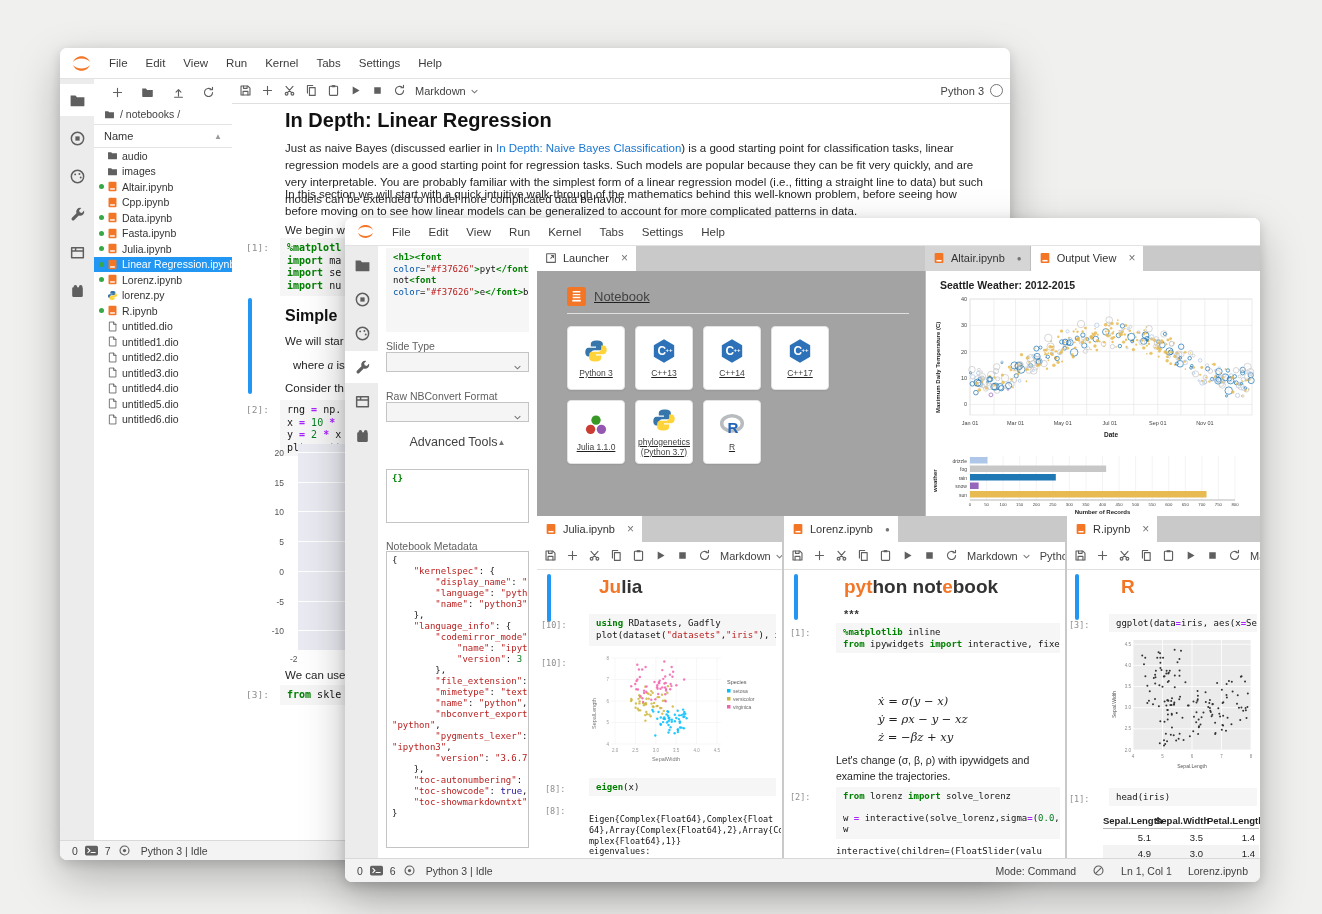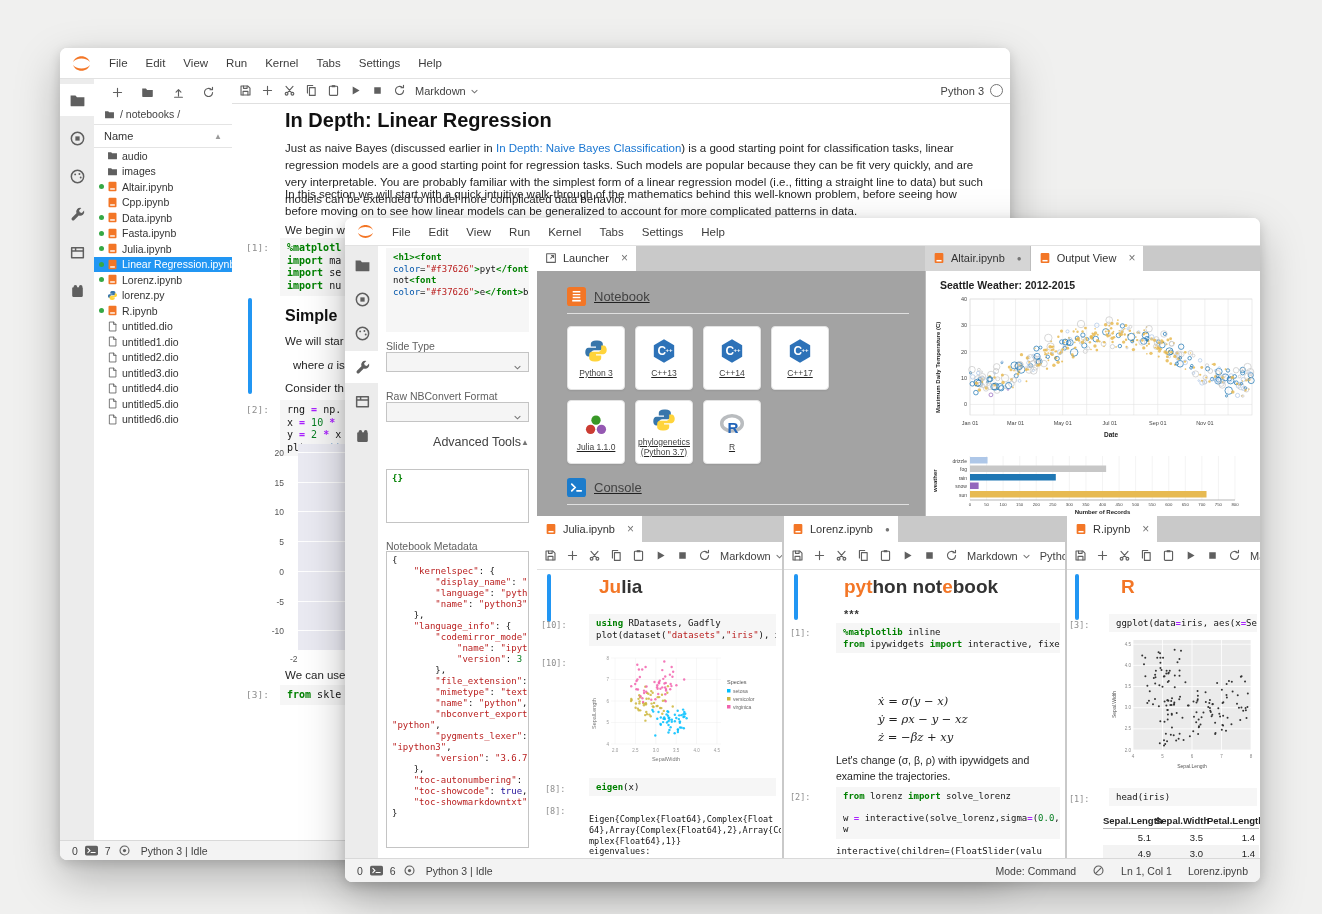--- a/index.html
+++ b/index.html
@@ -457,21 +457,21 @@
             <span class="chev"><svg viewBox="0 0 16 16" width="100%" height="100%" fill="none" stroke="#757575" stroke-width="1.8" stroke-linecap="round">
                 <path d="M3.5 6l4.5 4.5L12.5 6"></path>
               </svg></span>
           </div>
         <div class="insplabel" style="left:8px;top:145px;">Raw NBConvert Format</div>
         <div class="inspselect" style="left:8px;top:157px;width:143px;">
             <span class="chev"><svg viewBox="0 0 16 16" width="100%" height="100%" fill="none" stroke="#757575" stroke-width="1.8" stroke-linecap="round">
                 <path d="M3.5 6l4.5 4.5L12.5 6"></path>
               </svg></span>
           </div>
-        <div style="position:absolute;left:8px;top:190px;width:143px;display:flex;justify-content:flex-end;align-items:center;font-size:12.5px;color:#424242;">
+        <div style="position:absolute;left:8px;top:190px;width:143px;display:flex;justify-content:center;align-items:center;font-size:12.5px;color:#424242;">
           <span>Advanced Tools</span>
             <span style="font-size:8px;color:#757575;">▲</span>
         </div>
         <div class="insplabel" style="left:8px;top:213px;margin-top:36px;">Cell Metadata</div>
         <div class="inspbox" style="left:8px;top:224px;width:143px;height:54px;"><span class="tk">{}</span></div>
         <div class="insplabel" style="left:8px;top:295px;">Notebook Metadata</div>
         <div class="inspbox" style="left:8px;top:306px;width:143px;height:297px;">{
     <i class="ts">"kernelspec"</i>: {
         <i class="ts">"display_name"</i>: <i class="ts">"Python 3"</i>,
         <i class="ts">"language"</i>: <i class="ts">"python"</i>,
@@ -568,27 +568,20 @@
 (Python 3.7)</span>
                 </div>
                 <div class="card">
                   <span class="clogo"><svg viewBox="0 0 24 24" width="100%" height="100%">
                       <ellipse cx="12" cy="10.5" rx="9.5" ry="7" fill="none" stroke="#b9bcbf" stroke-width="3.2"></ellipse>
                       <text x="13" y="19.5" font-size="14" font-weight="bold" fill="#2063b8" text-anchor="middle" font-family="Liberation Sans,sans-serif">R</text>
                     </svg></span>
                   <span class="clabel">R</span>
                 </div>
               </div>
-            <div class="lsection">
-              <span class="sicn"><svg viewBox="0 0 20 20" width="100%" height="100%">
-                    <rect width="20" height="20" rx="3" fill="#1c7ccc"></rect>
-                    <path d="M5 6.5 8.5 10 5 13.5M10.5 13.5H15" stroke="#fff" stroke-width="1.8" fill="none" stroke-linecap="round"></path>
-                  </svg></span>
-              <span>Console</span>
-            </div>
 
           </div>
         </div>
 
         <div class="panel" style="left:388px;top:0;right:0;height:271px;">
           <div class="tabbar">
             <span class="tab inactive">
               <span class="ticn"><svg viewBox="0 0 16 16" width="100%" height="100%">
                     <rect x="2.2" y="1.2" width="11.6" height="13.6" rx="1.4" fill="#f37626"></rect>
                     <rect x="4.6" y="10.6" width="6.8" height="2" fill="#fff"></rect>

